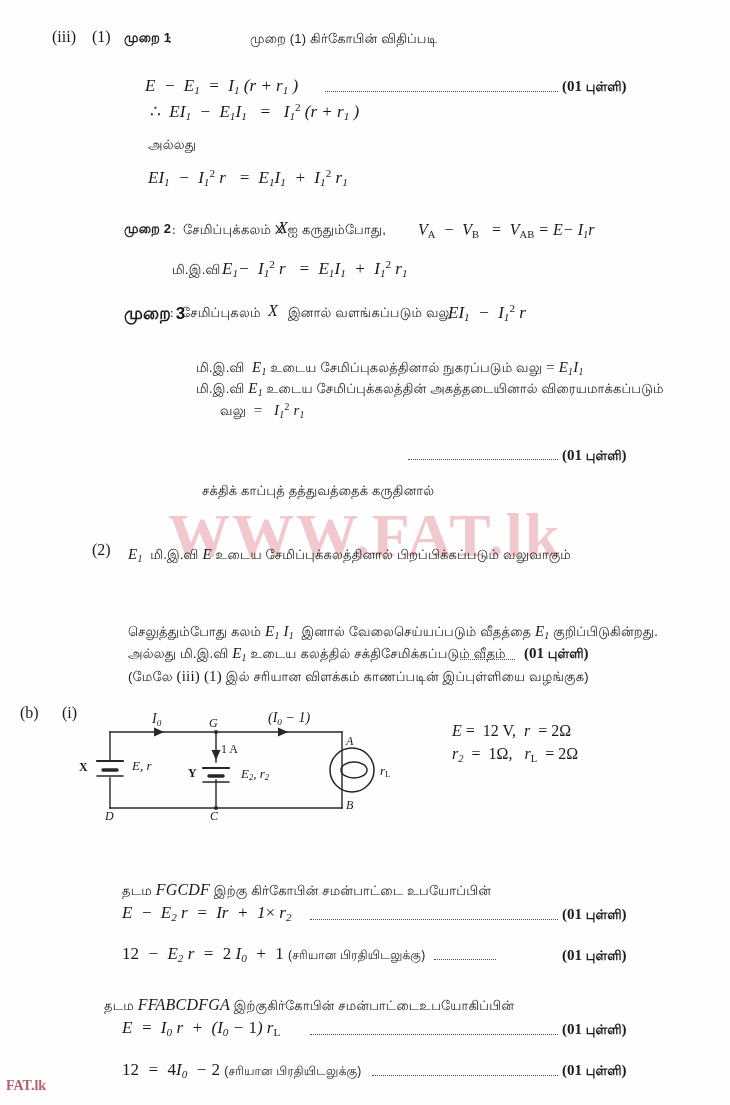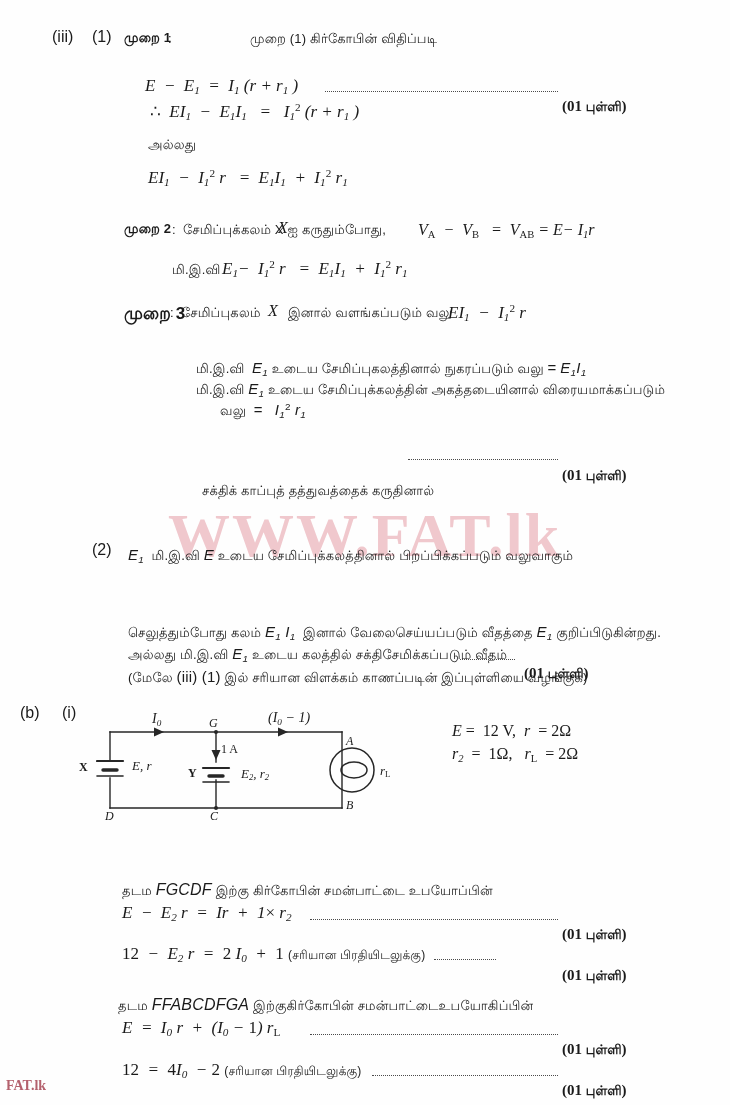--- a/index.html
+++ b/index.html
@@ -14,42 +14,41 @@
   #page {
     position: relative;
     width: 730px;
     height: 1105px;
     overflow: hidden;
     background: #fefefe;
   }
 
   
   .abs { position: absolute; white-space: nowrap; }
-  .ser { font-family: Liberation Sans, sans-serif; }
+  .ser { font-family: Liberation Serif, serif; }
   .tam { font-family: "Liberation Sans", "DejaVu Sans", sans-serif; letter-spacing: .2px; }
   .it  { font-style: italic; }
   .bd  { font-weight: bold; }
   .mathrow { font-family: "Liberation Serif", "DejaVu Serif", serif; font-style: italic; font-size: 17px; }
   .sub { font-size: 0.66em; vertical-align: -0.28em; font-style: italic; }
   .subr { font-size: 0.66em; vertical-align: -0.28em; font-style: normal; }
   .sup { font-size: 0.66em; vertical-align: 0.52em; font-style: normal; }
   .rm  { font-style: normal; }
 
   .dots {
     display: inline-block;
     border-bottom: 1px dotted #4a4a4a;
     vertical-align: 4px;
     height: 1px;
   }
   .marks {
     font-family: "Liberation Serif", "DejaVu Serif", serif;
     font-weight: bold;
     font-size: 15px;
     font-style: normal;
-    margin-top: 20px;
   }
   .marks .tamsm {
     font-family: "Liberation Sans", "DejaVu Sans", sans-serif;
     font-weight: bold;
     font-size: 13px;
   }
 
   
   .wm-main {
     position: absolute;
@@ -285,21 +284,21 @@
   <div class="abs mathrow" style="left:122px; top:944px;">
     <span class="rm">12</span> &nbsp;−&nbsp; E<span class="sub">2</span> r &nbsp;=&nbsp; <span class="rm">2</span> I<span class="sub">0</span> &nbsp;+&nbsp; <span class="rm">1</span>
     <span class="tam" style="font-style:normal; font-size:12px;">(சரியான  பிரதியிடலுக்கு)</span>
   </div>
   <span class="abs dots" style="left:434px; top:958px; width:62px;"></span>
   <div class="abs marks" style="left:562px; top:947px;">
     <span>(</span><span>01</span>
     <span class="tamsm">புள்ளி</span><span>)</span>
   </div>
 
-  <div class="abs tam" style="left:118px; top:996px; font-size:13px;">
+  <div class="abs tam" style="left:104px; top:996px; font-size:13px;">
     <span>தடம</span>
     <span class="ser it" style="font-size:16px;">FFABCDFGA</span>
     <span>இற்குகிர்கோபின்  சமன்பாட்டைஉபயோகிப்பின்</span>
   </div>
 
   <div class="abs mathrow" style="left:122px; top:1018px;">
     E &nbsp;=&nbsp; I<span class="sub">0</span> r &nbsp;+&nbsp; (I<span class="sub">0</span> − <span class="rm">1</span>) r<span class="subr">L</span>
   </div>
   <span class="abs dots" style="left:310px; top:1033px; width:248px;"></span>
   <div class="abs marks" style="left:562px; top:1021px;">

